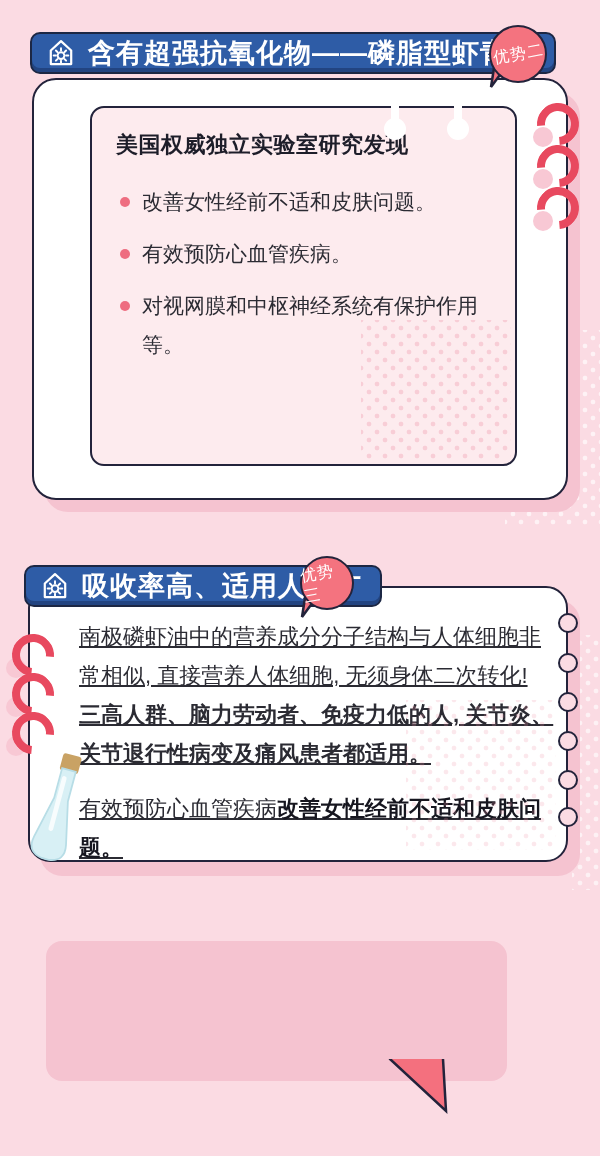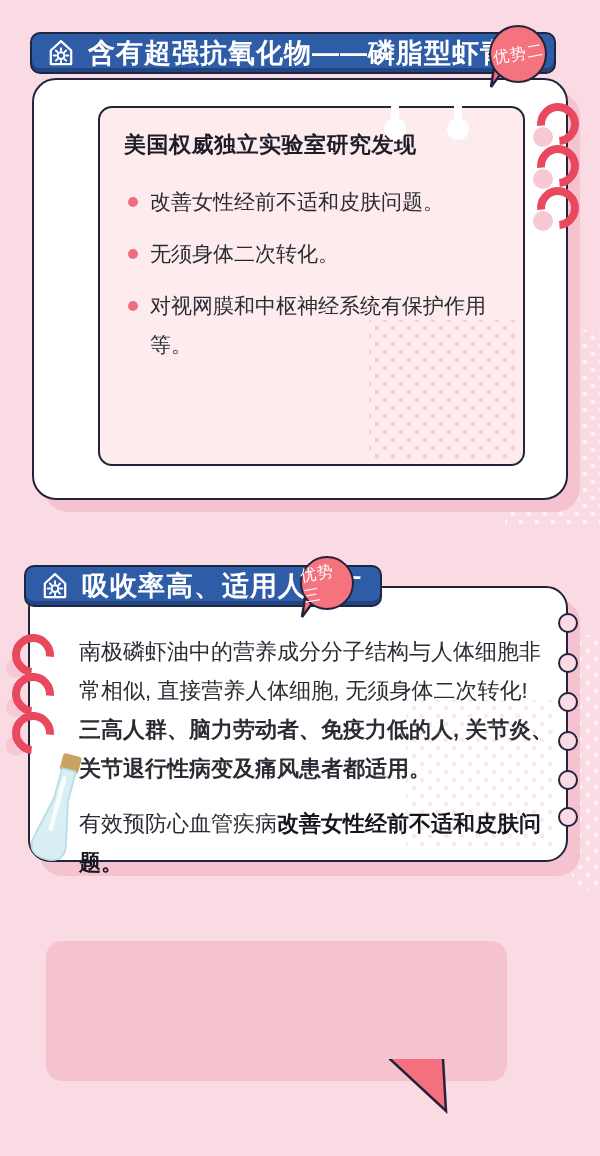--- a/index.html
+++ b/index.html
@@ -17,21 +17,21 @@
     background-size:16px 16px;
     background-position:0 0, 8px 8px;
   }
   
   .card-shadow{background:#f5c3d0; border-radius:24px; z-index:1;}
   .card{
     background:#ffffff; border:2.5px solid #23233b; border-radius:24px; z-index:3;
   }
   .inner-card{
     position:absolute; background:#fdebee; border:2.5px solid #23233b; border-radius:14px;
-    padding:22px 24px; box-sizing:border-box; z-index:2;margin-left:8px;
+    padding:22px 24px; box-sizing:border-box; z-index:2;
   }
   .inner-title{font-size:22px; font-weight:bold; color:#1d1d29; letter-spacing:.5px;}
   .bullet-list{display:flex; flex-direction:column; gap:13px; margin-top:22px;}
   .bullet-row{display:flex; align-items:flex-start;}
   .bullet-dot{
     flex:0 0 auto; width:10px; height:10px; border-radius:50%;
     background:#ee6d80; margin:15px 12px 0 4px;
   }
   .bullet-text{font-size:21px; line-height:39px; color:#2b2b33;}
   
@@ -99,21 +99,21 @@
 
     <div class="inner-card" style="left:56px; top:26px; width:427px; height:360px;">
       <div class="inner-title">美国权威独立实验室研究发现</div>
       <div class="bullet-list">
         <div class="bullet-row">
           <span class="bullet-dot"></span>
           <span class="bullet-text">改善女性经前不适和皮肤问题。</span>
         </div>
         <div class="bullet-row">
           <span class="bullet-dot"></span>
-          <span class="bullet-text">无须身体二次转化。</span>
+          <span class="bullet-text">有效预防心血管疾病。</span>
         </div>
         <div class="bullet-row">
           <span class="bullet-dot"></span>
           <span class="bullet-text">对视网膜和中枢神经系统有保护作用等。</span>
         </div>
       </div>
       <div class="abs dots" style="right:4px; bottom:4px; width:150px; height:140px; --dotc:rgba(238,150,170,.35);"></div>
     </div>
 
     <div class="pin" style="left:349px; top:22px;">
@@ -162,21 +162,21 @@
     <path d="M19 2 L5 21 L8 2" fill="none" stroke="#23233b" stroke-width="2.5" stroke-linecap="round"></path>
   </svg>
   <div class="badge" style="left:489px; top:25px; width:54px; height:54px;">
     <span>优势二</span>
   </div>
 
   <div class="abs card-shadow" style="left:40px; top:600px; width:540px; height:276px; border-radius:22px;"></div>
 
   <div class="abs card" style="left:28px; top:586px; width:540px; height:276px; border-radius:22px; box-sizing:border-box;">
 
-    <div class="abs body-text" style="left:49px; top:44px; width:482px;">
+    <div class="abs body-text" style="left:49px; top:29px; width:482px;text-decoration:underline;">
       <div>南极磷虾油中的营养成分分子结构与人体细胞非常相似, 直接营养人体细胞, 无须身体二次转化!</div>
       <div style="font-weight:bold;">三高人群、脑力劳动者、免疫力低的人, 关节炎、关节退行性病变及痛风患者都适用。</div>
       <div class="note-line">
         <span>有效预防心血管疾病</span><b>改善女性经前不适和皮肤问题。</b>
       </div>
     </div>
 
     <div class="abs dots" style="right:10px; bottom:10px; width:150px; height:150px; --dotc:rgba(238,150,170,.22);"></div>
 
     <div class="notch" style="top:25px;"></div>

